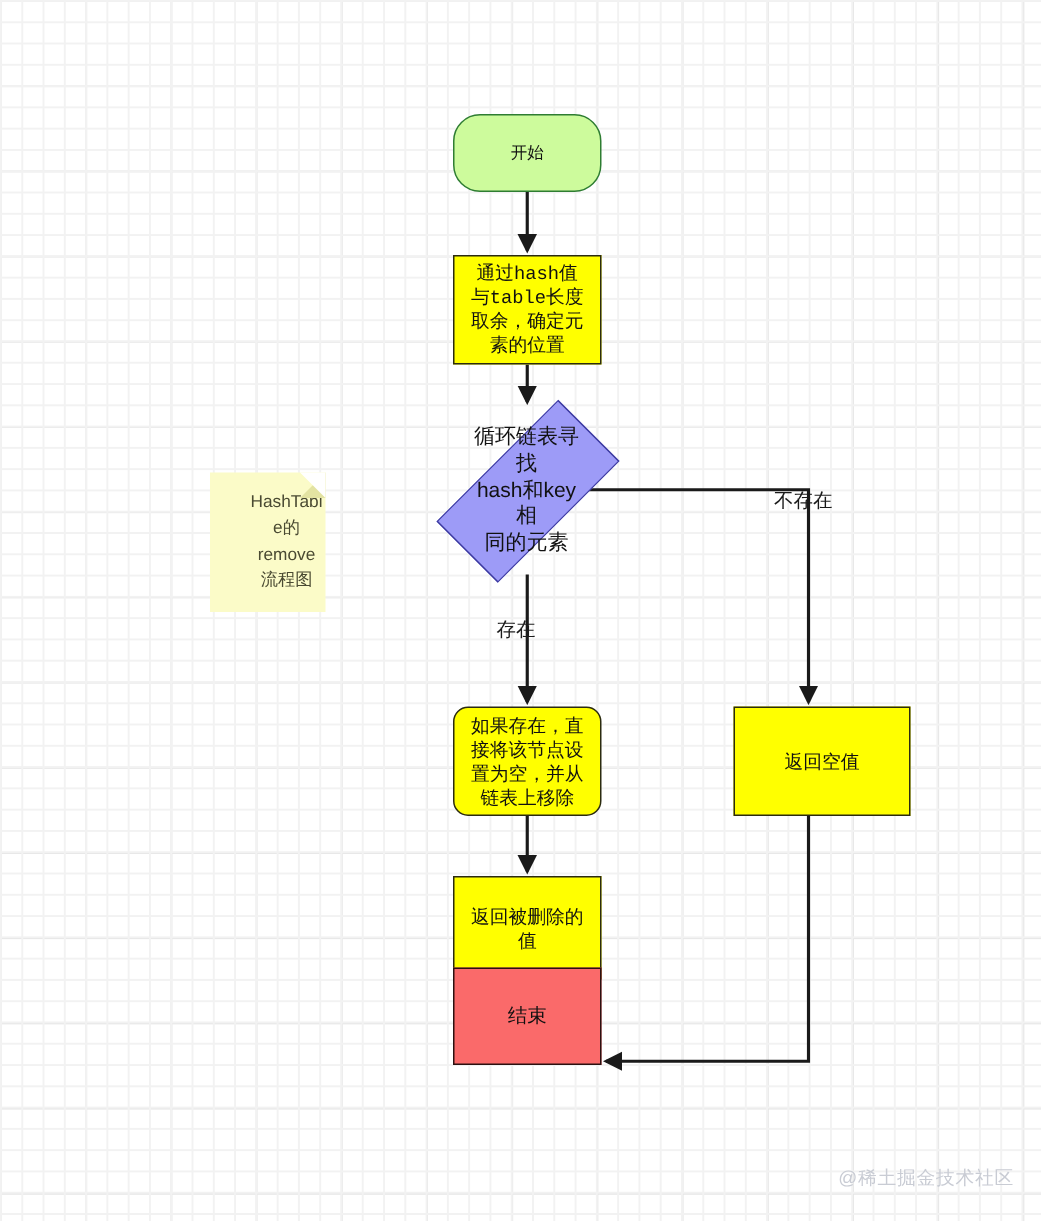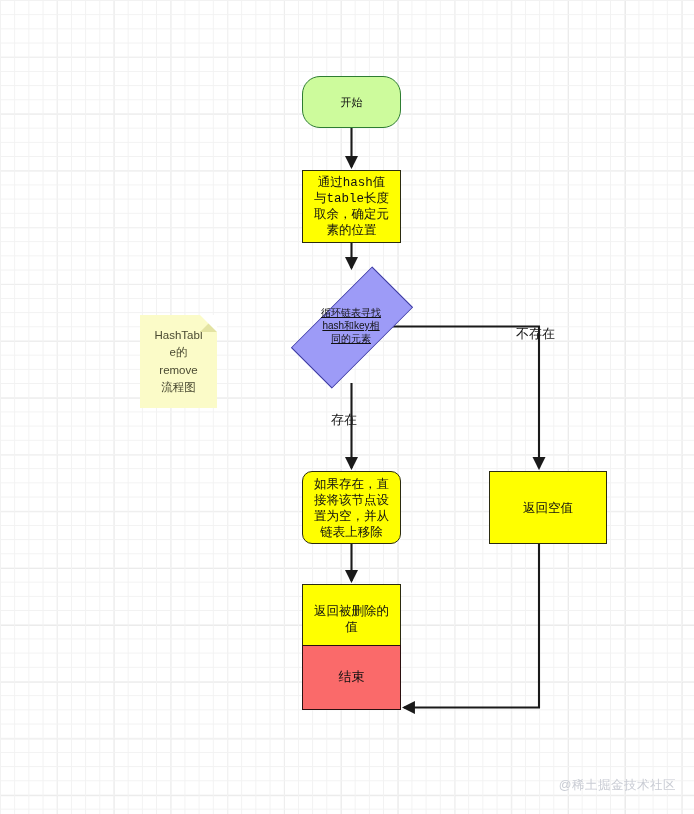--- a/index.html
+++ b/index.html
@@ -67,44 +67,43 @@
     left: 0; top: 0; width: 100%; height: 100%;
     background: #9d9bf7;
     border: 1.8px solid #3c3a9e;
     transform: rotate(45deg) scale(0.705, 0.999);
     transform-origin: center center;
   }
   #node-decision .label {
     position: relative;
     z-index: 2;
     width: 118px;
-    font-size: 10px;
+    font-size: 14px;
     color: #111111;
-    text-decoration: underline;
   }
 
   
   #node-end {
     left: 302px; top: 645px; width: 99px; height: 65px;
     background: #fa6a6a;
     border: 1.8px solid #2b1010;
     font-size: 13px;
   }
 
   
   #sticky-note {
     position: absolute;
     left: 140px; top: 315px; width: 77px; height: 93px;
     background: #fbfbc8;
     color: #4a4a32;
     font-size: 11.5px;
     line-height: 1.5;
     display: flex;
     align-items: center;
-    justify-content: center;
+    justify-content: flex-end;
     text-align: center;
     box-sizing: border-box;
   }
   #sticky-note .note-text { white-space: pre-line; padding: 0 2px; }
   #sticky-note .fold {
     position: absolute;
     right: 0; top: 0;
     width: 0; height: 0;
     border-top: 17px solid #ffffff;
     border-left: 17px solid transparent;

